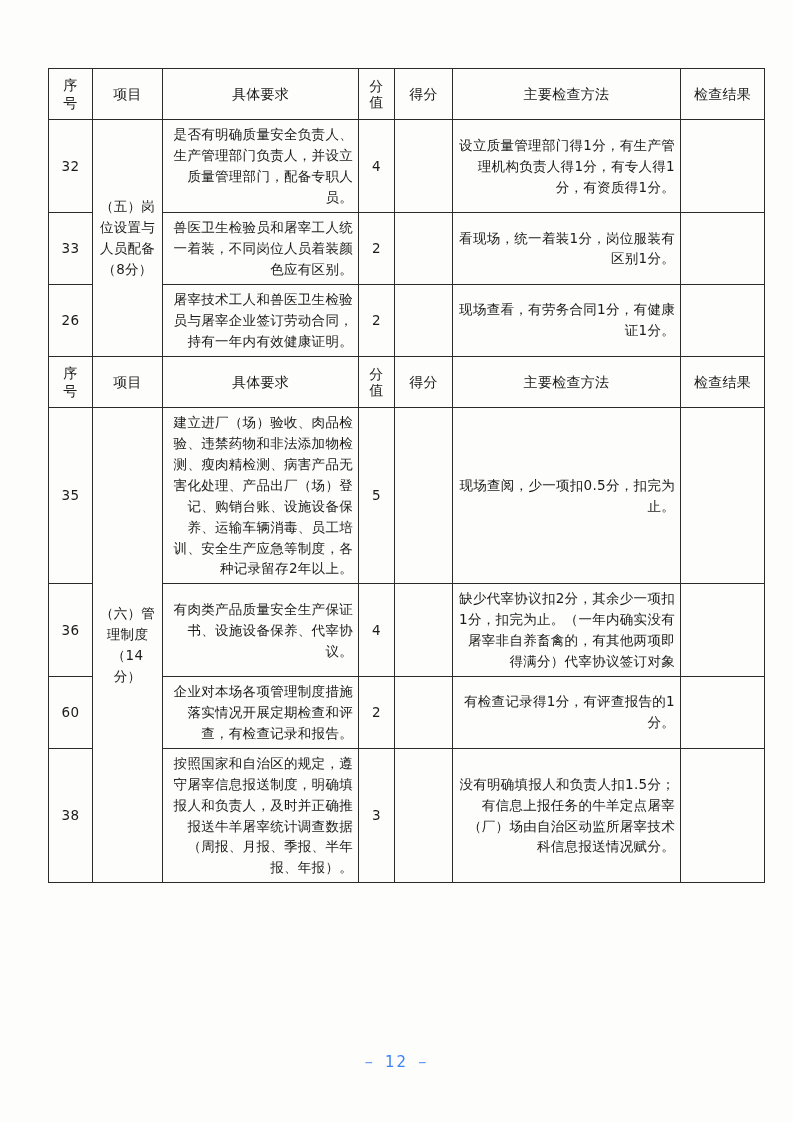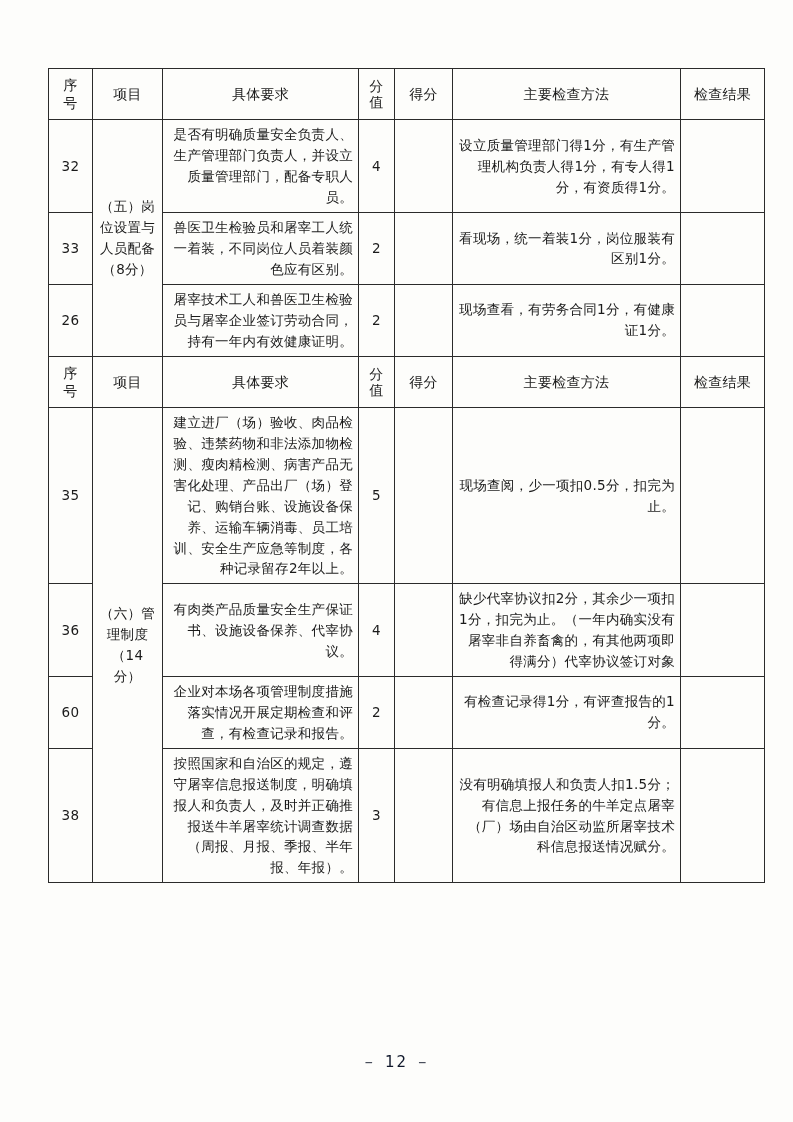--- a/index.html
+++ b/index.html
@@ -58,21 +58,21 @@
   .two-line { display: block; }
 
   .pagenum {
     position: absolute;
     left: 0;
     top: 1053px;
     width: 793px;
     text-align: center;
     font-size: 15px;
     letter-spacing: 2px;
-    color: #0f172a;
+    color: #3b82f6;
   }
 </style>
 </head>
 <body>
 
 <div class="page">
 
   <table class="doc-table">
     <colgroup>
       <col class="c-seq">

